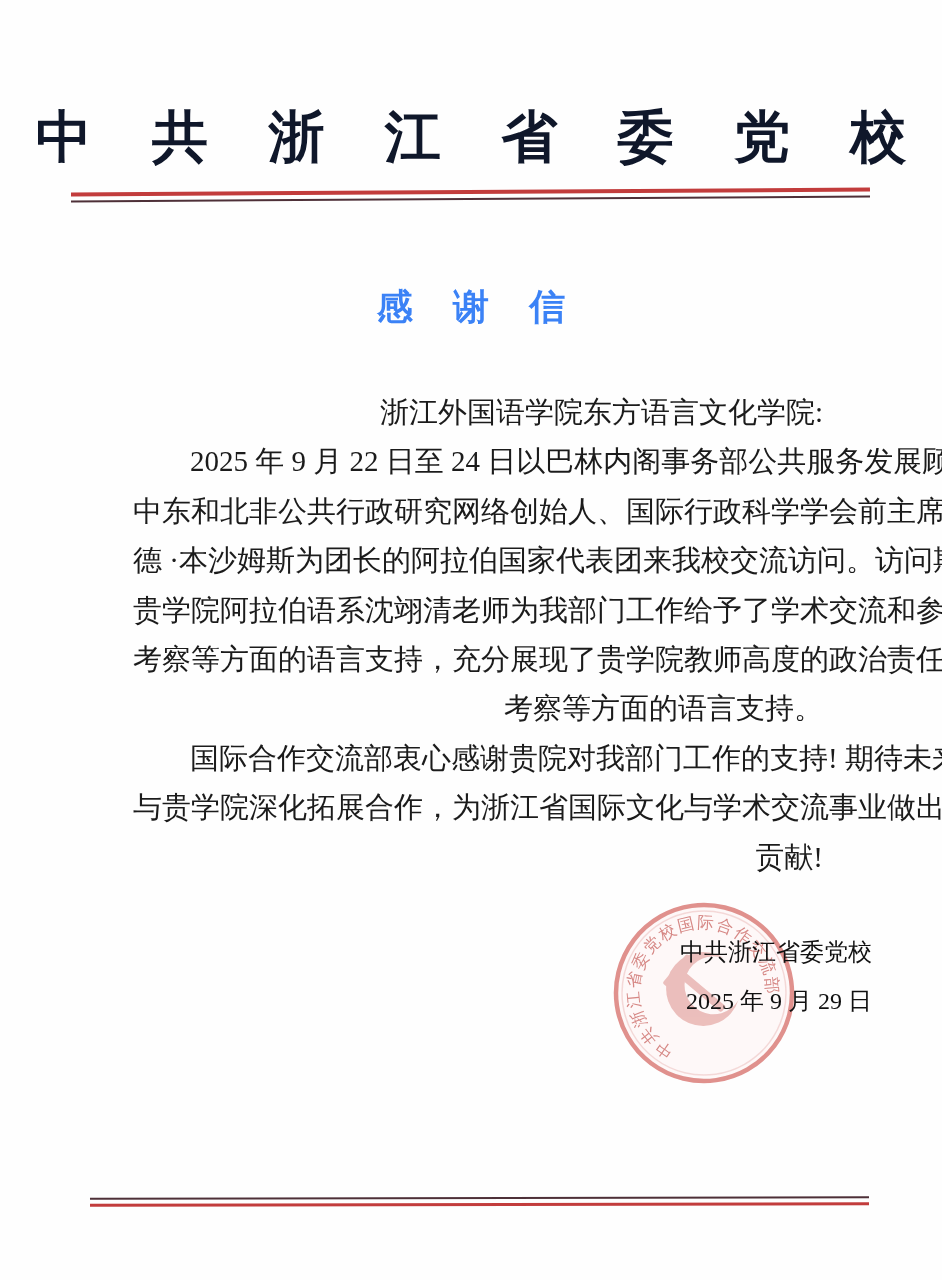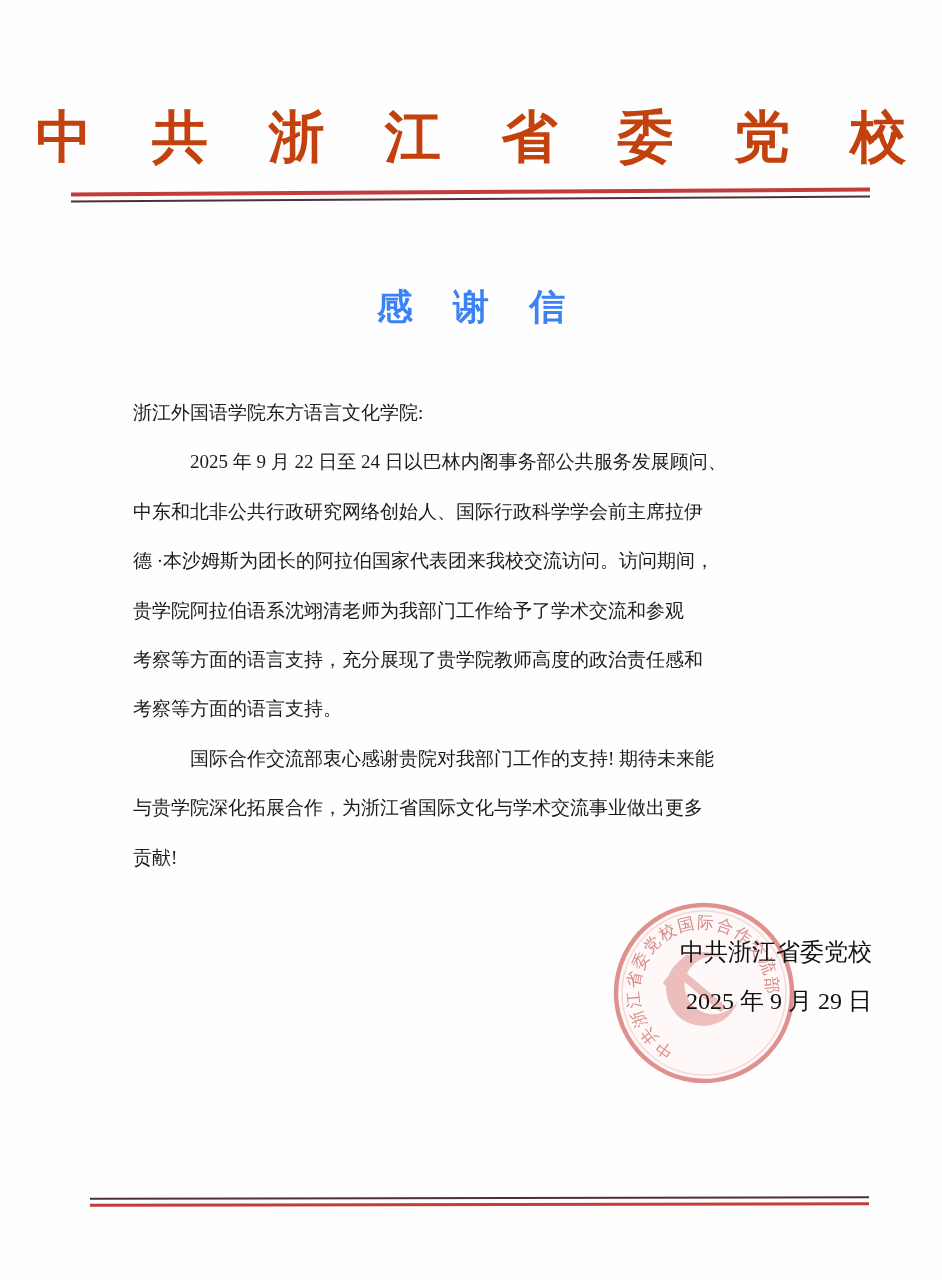--- a/index.html
+++ b/index.html
@@ -22,21 +22,21 @@
     top: 100px;
     left: 0;
     right: 0;
     text-align: center;
     font-family: "Liberation Sans", "DejaVu Sans", sans-serif;
     font-weight: 900;
     font-size: 56px;
     line-height: 74px;
     letter-spacing: 0.40em;
     text-indent: 0.40em;
-    color: #c2410c;
+    color: #0f172a;
     white-space: nowrap;
   }
 
   
   .rule-top {
     position: absolute;
     top: 190px;
     left: 71px;
     right: 72px;
     transform: rotate(-0.35deg);
@@ -69,22 +69,23 @@
     color: #3b82f6;
     white-space: nowrap;
   }
 
   
   .letter-body {
     position: absolute;
     top: 388px;
     left: 133px;
     width: 690px;
-    font-size: 19px;
+    font-size: 29px;
     color: #1b1b1b;
+    text-align: right;
   }
   .body-line {
     height: 49.4px;
     line-height: 49.4px;
     white-space: nowrap;
   }
   .body-line.indented { padding-left: 57px; }
 
   
   .signature {

